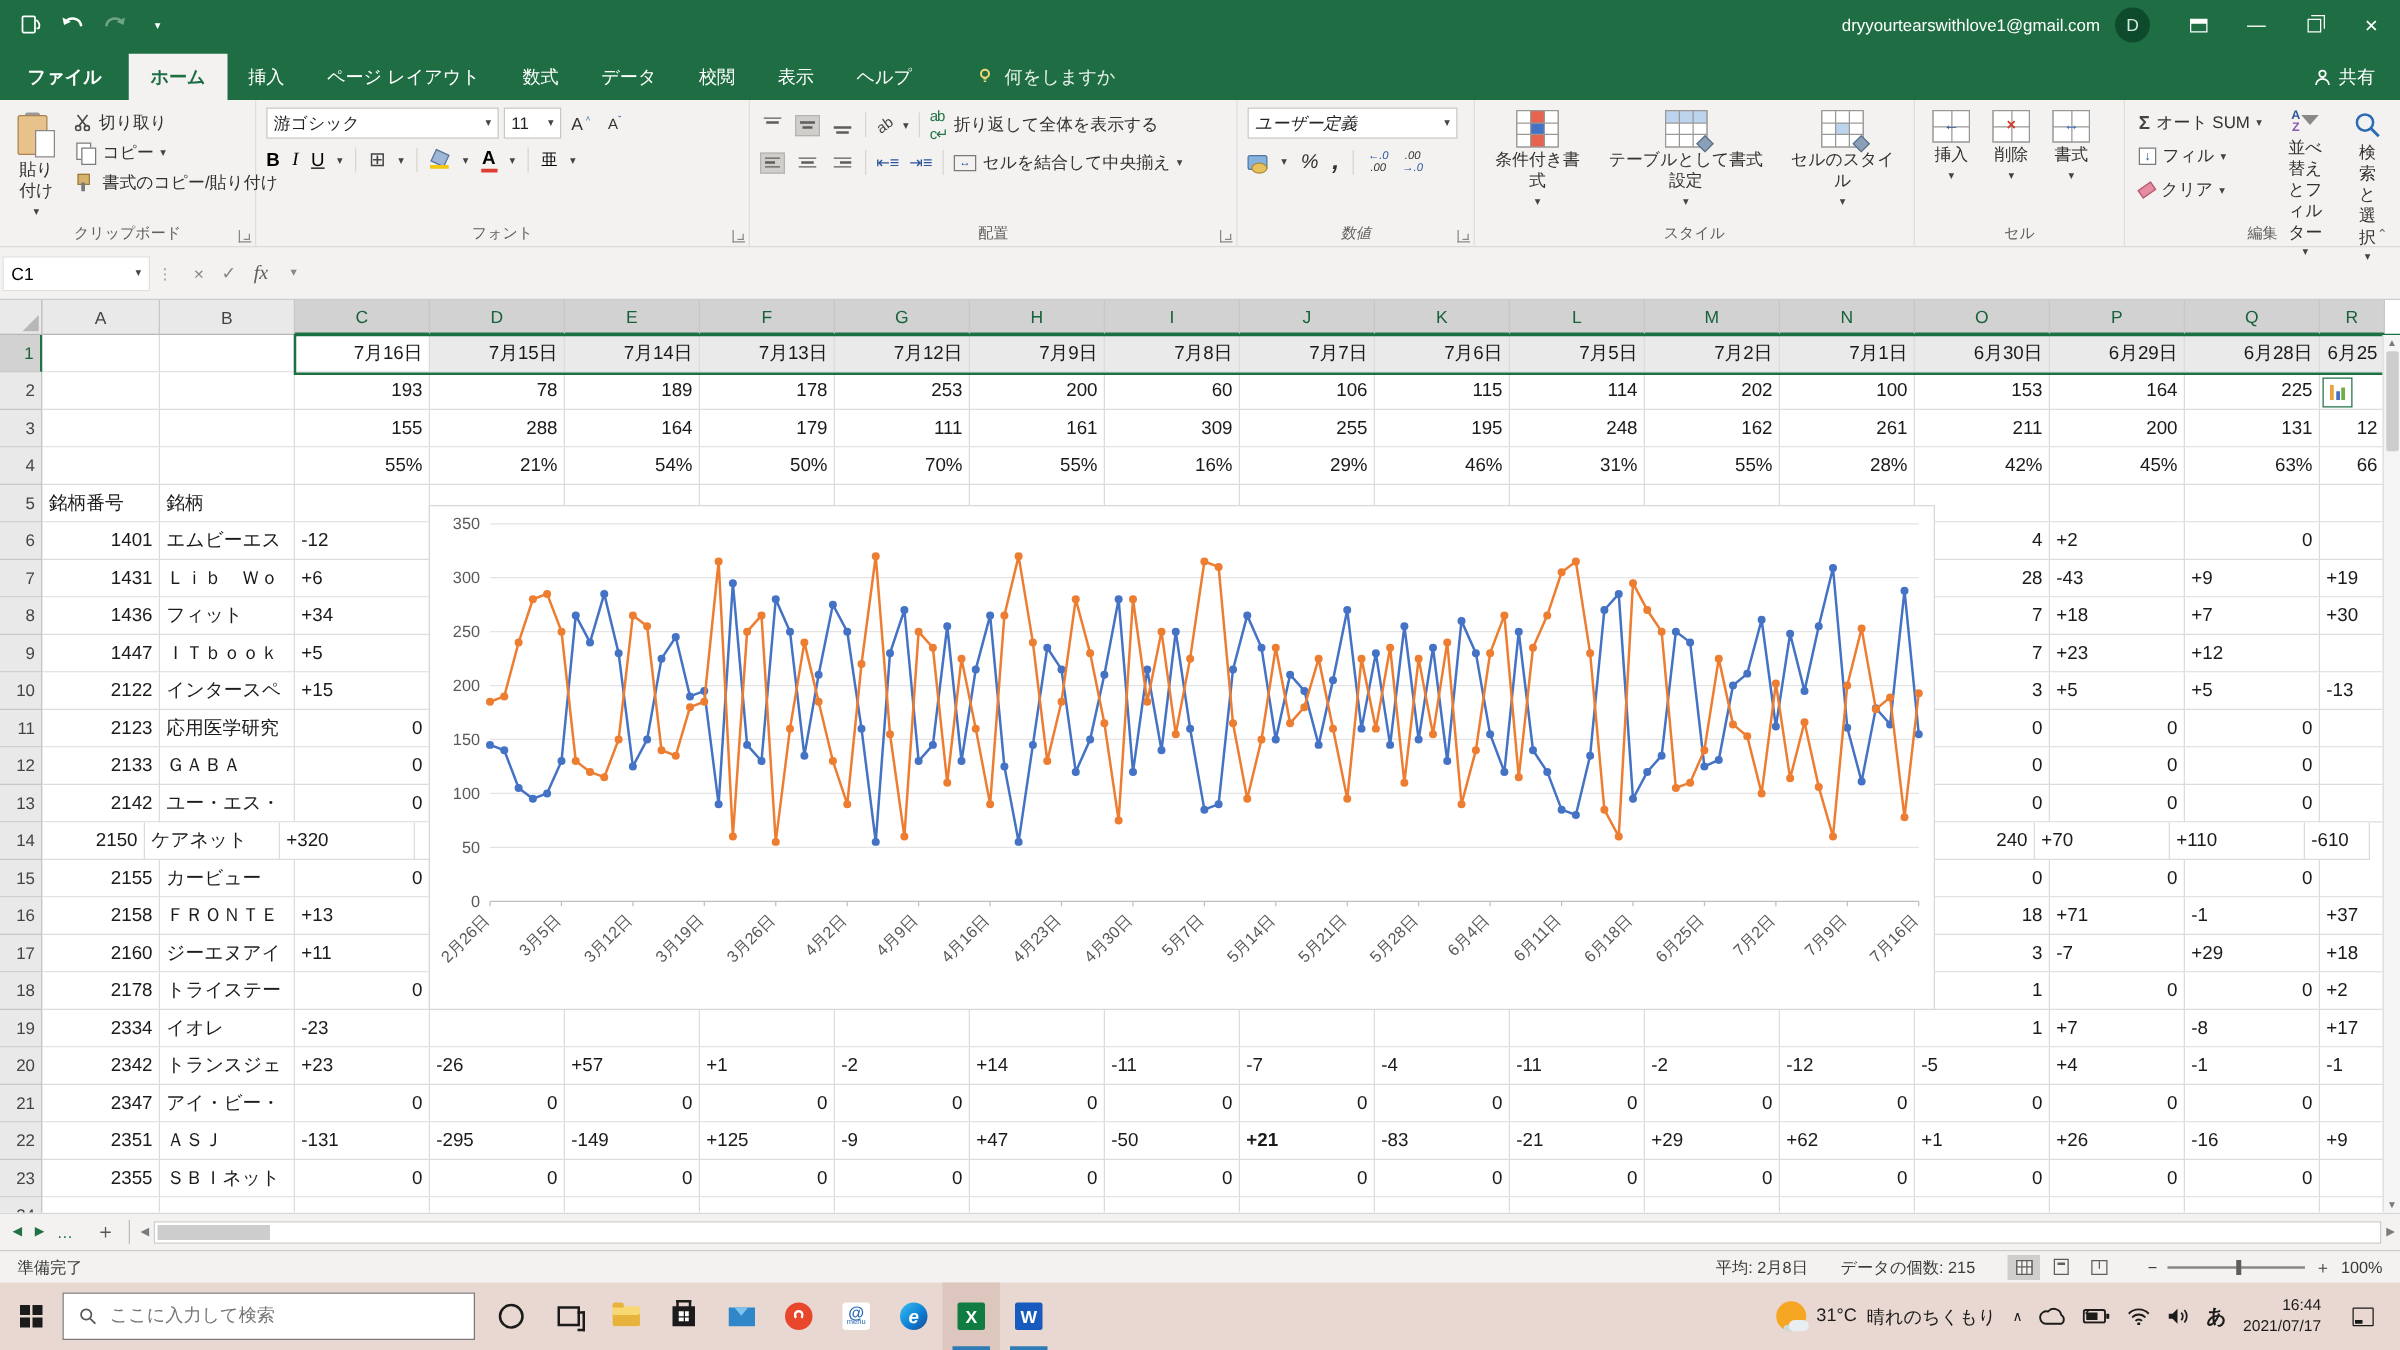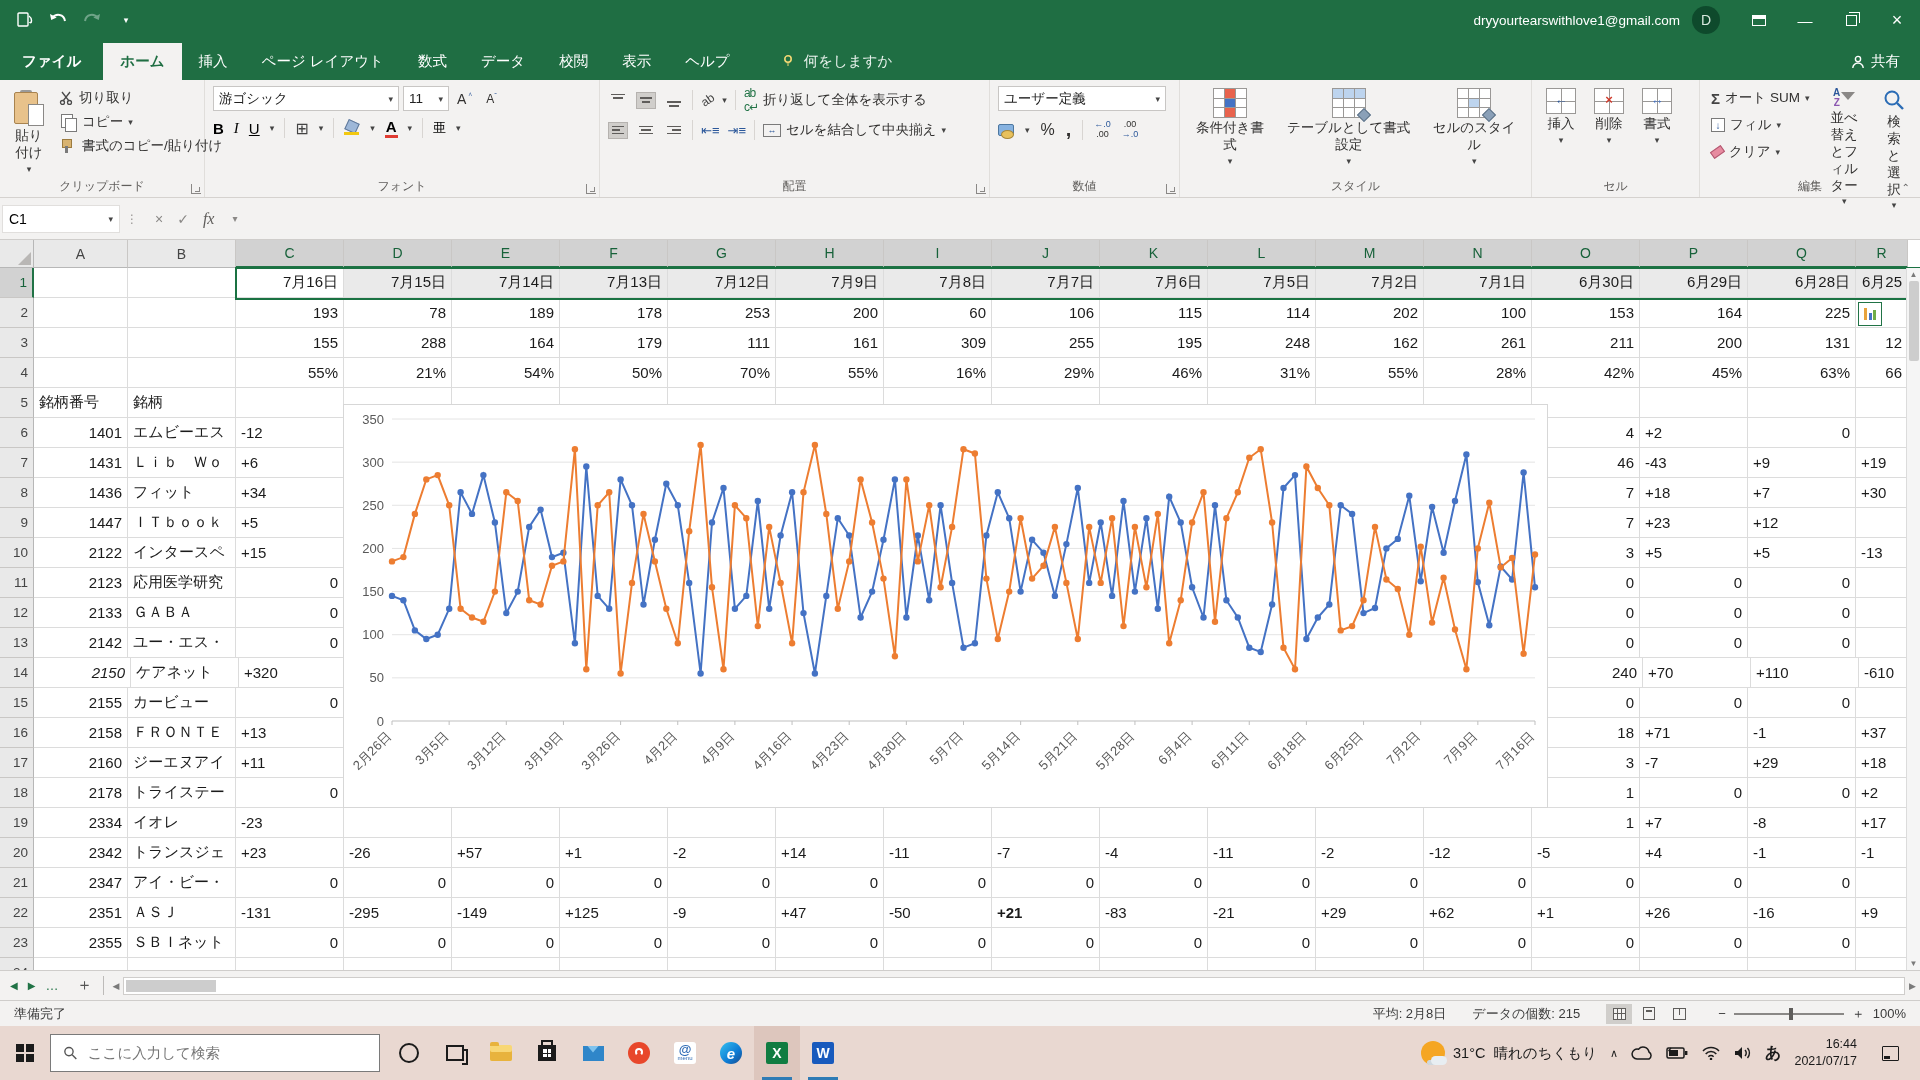--- a/index.html
+++ b/index.html
@@ -403,21 +403,21 @@
         <span class="mergelbl">
           <span class="merge-icon">↔</span>
           <span>セルを結合して中央揃え</span>
             <span class="caret">▾</span>
         </span>
       </div>
       <span class="rg-label">配置</span>
       <span class="dlg"></span>
     </div>
 
-    <div class="rgroup" style="width:190px;">
+    <div class="rgroup" style="width:190px;font-style:italic;">
       <span class="combo numfmt">
           <span>ユーザー定義</span>
           <span class="caret">▾</span>
         </span>
       <div class="numrow">
         <span class="coin"></span>
           <span class="caret">▾</span>
         <span style="font-size:16px;">%</span>
         <span style="font-size:20px;font-weight:bold;">,</span>
         <span class="fr2sep"></span>
@@ -736,21 +736,21 @@
         <div class="cell" style="width: 108px; justify-content: flex-end;"></div>
         <div class="cell" style="width: 108px; justify-content: flex-end;"></div>
         <div class="cell" style="width: 108px; justify-content: flex-end;"></div>
         <div class="cell" style="width: 108px; justify-content: flex-end;"></div>
         <div class="cell" style="width: 108px; justify-content: flex-end;"></div>
         <div class="cell" style="width: 108px; justify-content: flex-end;"></div>
         <div class="cell" style="width: 108px; justify-content: flex-end;"></div>
         <div class="cell" style="width: 108px; justify-content: flex-end;"></div>
         <div class="cell" style="width: 108px; justify-content: flex-end;"></div>
         <div class="cell" style="width: 108px; justify-content: flex-end;"></div>
-        <div class="cell" style="width: 108px; justify-content: flex-end;">46</div>
+        <div class="cell" style="width: 108px; justify-content: flex-end;">28</div>
         <div class="cell" style="width: 108px; justify-content: flex-start;">-43</div>
         <div class="cell" style="width: 108px; justify-content: flex-start;">+9</div>
         <div class="cell" style="width: 52px; justify-content: flex-start;">+19</div>
       </div>
       <div class="grow">
         <div class="rhdr">8</div>
         <div class="cell" style="width: 94px; justify-content: flex-end;">1436</div>
         <div class="cell" style="width: 108px; justify-content: flex-start;">フィット</div>
         <div class="cell" style="width: 108px; justify-content: flex-start;">+34</div>
         <div class="cell" style="width: 108px; justify-content: flex-end;"></div>
@@ -869,21 +869,21 @@
         <div class="cell" style="width: 108px; justify-content: flex-end;"></div>
         <div class="cell" style="width: 108px; justify-content: flex-end;"></div>
         <div class="cell" style="width: 108px; justify-content: flex-end;"></div>
         <div class="cell" style="width: 108px; justify-content: flex-end;">0</div>
         <div class="cell" style="width: 108px; justify-content: flex-end;">0</div>
         <div class="cell" style="width: 108px; justify-content: flex-end;">0</div>
         <div class="cell" style="width: 52px; justify-content: flex-end;"></div>
       </div>
       <div class="grow">
         <div class="rhdr">14</div>
-        <div class="cell" style="width: 97px; justify-content: flex-end; font-style: italic;">2150</div>
+        <div class="cell" style="width: 82px; justify-content: flex-end;">2150</div>
         <div class="cell" style="width: 108px; justify-content: flex-start;">ケアネット</div>
         <div class="cell" style="width: 108px; justify-content: flex-start;">+320</div>
         <div class="cell" style="width: 108px; justify-content: flex-end;"></div>
         <div class="cell" style="width: 108px; justify-content: flex-end;"></div>
         <div class="cell" style="width: 108px; justify-content: flex-end;"></div>
         <div class="cell" style="width: 108px; justify-content: flex-end;"></div>
         <div class="cell" style="width: 108px; justify-content: flex-end;"></div>
         <div class="cell" style="width: 108px; justify-content: flex-end;"></div>
         <div class="cell" style="width: 108px; justify-content: flex-end;"></div>
         <div class="cell" style="width: 108px; justify-content: flex-end;"></div>

